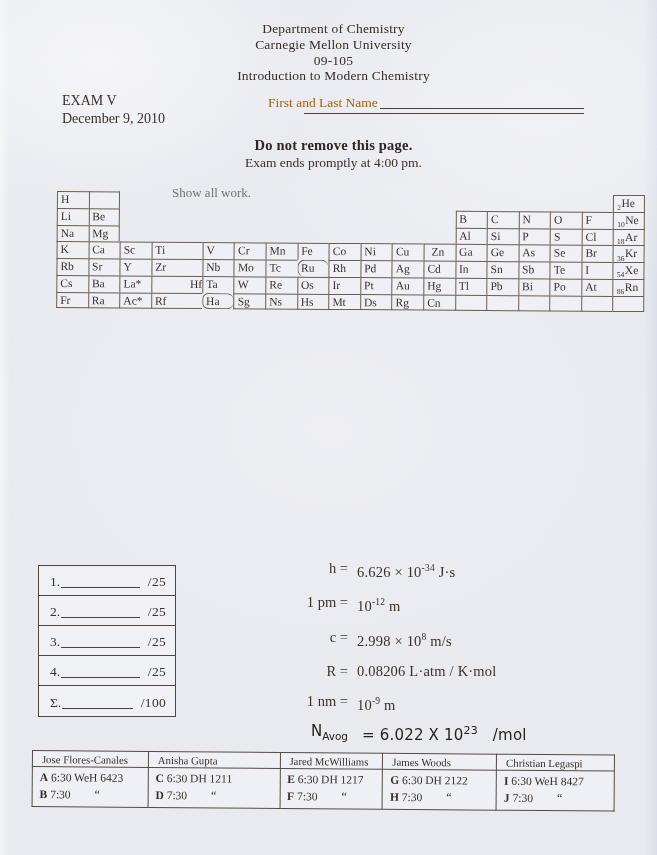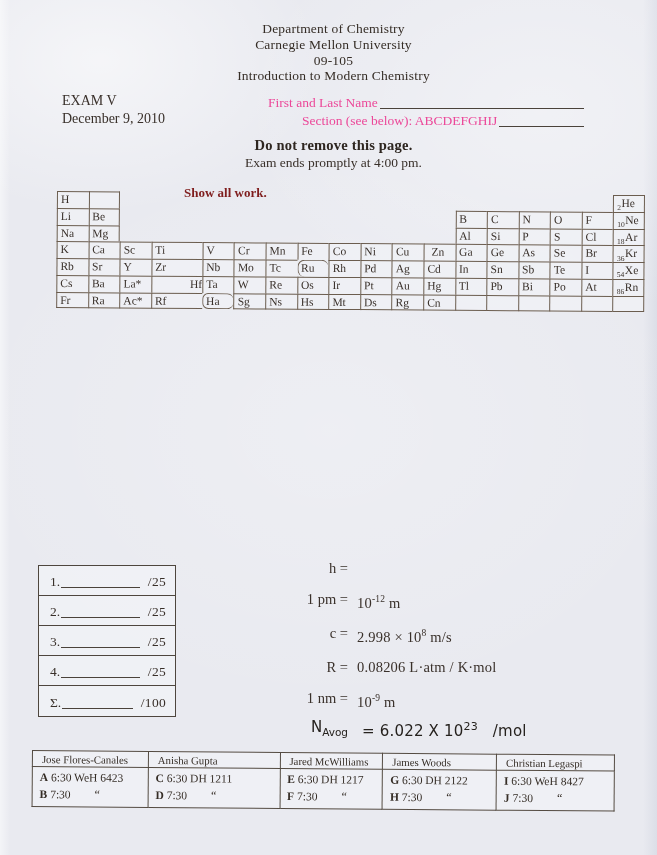--- a/index.html
+++ b/index.html
@@ -17,28 +17,28 @@
       radial-gradient(ellipse 500px 380px at 330px 430px, rgba(255,255,255,.22), transparent 75%),
       linear-gradient(to right, rgba(255,255,255,.5) 0px, rgba(255,255,255,0) 10px),
       linear-gradient(to left, rgba(186,192,209,.28) 0px, rgba(186,192,209,0) 14px),
       #e9eaf0;
   }
   .header{
     position:absolute;top:21px;left:10px;width:647px;text-align:center;
     font-size:13.5px;line-height:15.8px;letter-spacing:.2px;color:#352d26;
   }
   .exam-block{position:absolute;top:92px;left:62px;font-size:14px;line-height:18px;}
-  .namebox{position:absolute;top:95px;left:268px;width:316px;font-size:13.5px;color:#ec4899;}
+  .namebox{position:absolute;top:95px;left:268px;width:316px;font-size:13.5px;color:#a16207;}
   .nb-row{display:flex;align-items:flex-end;}
   .nb-fill{flex:1;border-bottom:1.2px solid #4a423a;margin:0 0 2px 2px;}
   .nb-row2{margin-top:2px;margin-left:34px;}
   .notice{position:absolute;top:137px;left:10px;width:647px;text-align:center;}
   .notice-bold{font-weight:bold;font-size:14.5px;letter-spacing:.2px;color:#2e2620;}
   .notice-sub{font-size:13.5px;margin-top:1px;}
-  .showwork{position:absolute;top:185px;left:184px;font-weight:bold;font-size:13px;color:#7f1d1d;}
+  .showwork{position:absolute;top:185px;left:172px;font-weight:normal;font-size:13px;color:#737373;}
 
   .ptable{
     position:absolute;top:191px;left:57px;width:588px;height:110px;
     display:grid;grid-template-columns:repeat(18,1fr);grid-template-rows:repeat(7,1fr);
     transform:rotate(.4deg);transform-origin:0 0;
     font-size:11.5px;line-height:14.5px;color:#39302a;
   }
   .ptc{background:rgba(240,242,246,.75);padding-left:3px;white-space:nowrap;overflow:visible;}
   .ptc sub.pre{font-size:7.5px;line-height:1;margin-right:.5px;}
 
@@ -91,21 +91,20 @@
   <div>EXAM V</div>
   <div>December 9, 2010</div>
 </div>
 
 <div class="namebox">
   <div class="nb-row">
     <span>First and Last Name</span>
     <span class="nb-fill"></span>
   </div>
   <div class="nb-row nb-row2">
-    <span>Section (see below): ABCDEFGHIJ</span>
     <span class="nb-fill"></span>
   </div>
 </div>
 
 <div class="notice">
   <div class="notice-bold">Do not remove this page.</div>
   <div class="notice-sub">Exam ends promptly at 4:00 pm.</div>
 </div>
 
 <div class="showwork">Show all work.</div>
@@ -228,20 +227,21 @@
     <div class="sb-row">
       <span class="sb-lbl">Σ.</span>
       <span class="sb-line"></span>
       <span class="sb-max">/100</span>
     </div>
   </div>
 
 <div class="constants">
     <div class="c-row">
       <span class="c-lab">h =</span>
+      <span class="c-val">6.626 × 10<sup>-34</sup> J·s</span>
     </div>
     <div class="c-row">
       <span class="c-lab">1 pm =</span>
       <span class="c-val">10<sup>-12</sup> m</span>
     </div>
     <div class="c-row">
       <span class="c-lab">c =</span>
       <span class="c-val">2.998 × 10<sup>8</sup> m/s</span>
     </div>
     <div class="c-row">

